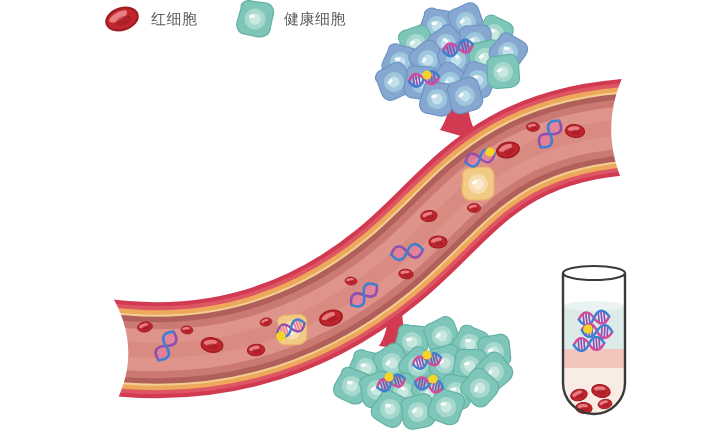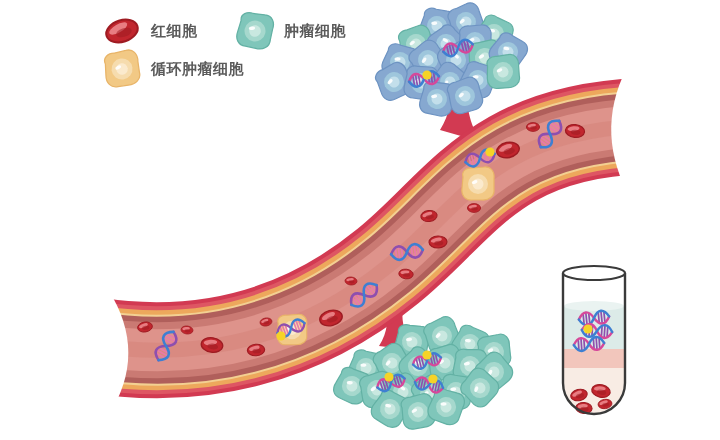--- a/index.html
+++ b/index.html
@@ -1,21 +1,21 @@
 <!DOCTYPE html>
 <html style="--label: #5a5a5a; --vessel-outer: #d23a52; --vessel-outer-light: #de5663; --vessel-orange: #eda85c; --vessel-gold: #f3d092; --vessel-wall-dark: #b05f5b; --vessel-wall-mid: #ca7a73; --vessel-lumen: #de938b; --vessel-core: #d5857c; --rbc-body: #c1262e; --rbc-dark: #9e1b22; --rbc-light: #d8444a; --rbc-shine: #ef8d90; --cell-healthy: #86a8d0; --cell-healthy-mid: #9ec6dc; --cell-healthy-core: #c3dfeb; --cell-healthy-edge: #6d93c2; --cell-tumor: #7fc6ba; --cell-tumor-mid: #a6d8cd; --cell-tumor-core: #c9e8e0; --cell-tumor-edge: #63b1a4; --cell-ctc: #f2c985; --cell-ctc-mid: #f6dcae; --cell-ctc-core: #fbeacd; --cell-ctc-edge: #e8b468; --dna-blue: #3e7fd2; --dna-purple: #8e4fae; --dna-pink: #e87aa8; --dna-magenta: #d6489a; --ctdna-dot: #f5d327; --tube-outline: #3a3a3a; --tube-plasma: #dcebe8; --tube-plasma-top: #eaf3f1; --tube-buffy: #f2c6bc; --tube-bottom: #f8ece4;"><head>
 <meta charset="utf-8">
 <style>
   html,body{margin:0;padding:0;background:#fff;}
   body{width:720px;height:440px;position:relative;overflow:hidden;
        font-family:"Liberation Sans","DejaVu Sans",sans-serif;}
   #scene{position:absolute;left:0;top:0;z-index:1;}
-  .legend{position:absolute;left:102px;top:12px;z-index:2;
+  .legend{position:absolute;left:102px;top:0;z-index:2;
           display:grid;grid-template-columns:133px auto;grid-auto-rows:38px;
-          align-items:center;font-weight:bold;}
+          align-items:center;}
   .legend-item{display:flex;align-items:center;gap:9px;}
   .legend-icon{width:40px;height:40px;flex:0 0 40px;}
   .legend-label{font-size:15px;color:var(--label);letter-spacing:0.5px;white-space:nowrap;}
   
   .vl{fill:none;}
   .v1{stroke:var(--vessel-outer);stroke-width:96px;}
   .v2{stroke:var(--vessel-outer-light);stroke-width:88px;}
   .v3{stroke:var(--vessel-orange);stroke-width:80px;}
   .v4{stroke:var(--vessel-gold);stroke-width:71px;}
   .v5{stroke:var(--vessel-wall-dark);stroke-width:67px;}
@@ -222,21 +222,15 @@
   <div class="legend-item">
     <svg class="legend-icon" viewBox="-20 -20 40 40">
       <use href="#rbc" transform="rotate(-18) scale(1.35)"></use>
     </svg>
     <span class="legend-label">红细胞</span>
   </div>
   <div class="legend-item">
     <svg class="legend-icon" viewBox="-20 -20 40 40">
       <use href="#cell-tumor" transform="rotate(12) scale(1.05)"></use>
     </svg>
-    <span class="legend-label">肿瘤细胞</span>
-  </div>
-  <div class="legend-item">
-    <svg class="legend-icon" viewBox="-20 -20 40 40">
-      <use href="#cell-ctc" transform="rotate(-8) scale(1.05)"></use>
-    </svg>
-    <span class="legend-label">循环肿瘤细胞</span>
+    <span class="legend-label">健康细胞</span>
   </div>
 </div>
 
 </body></html>

